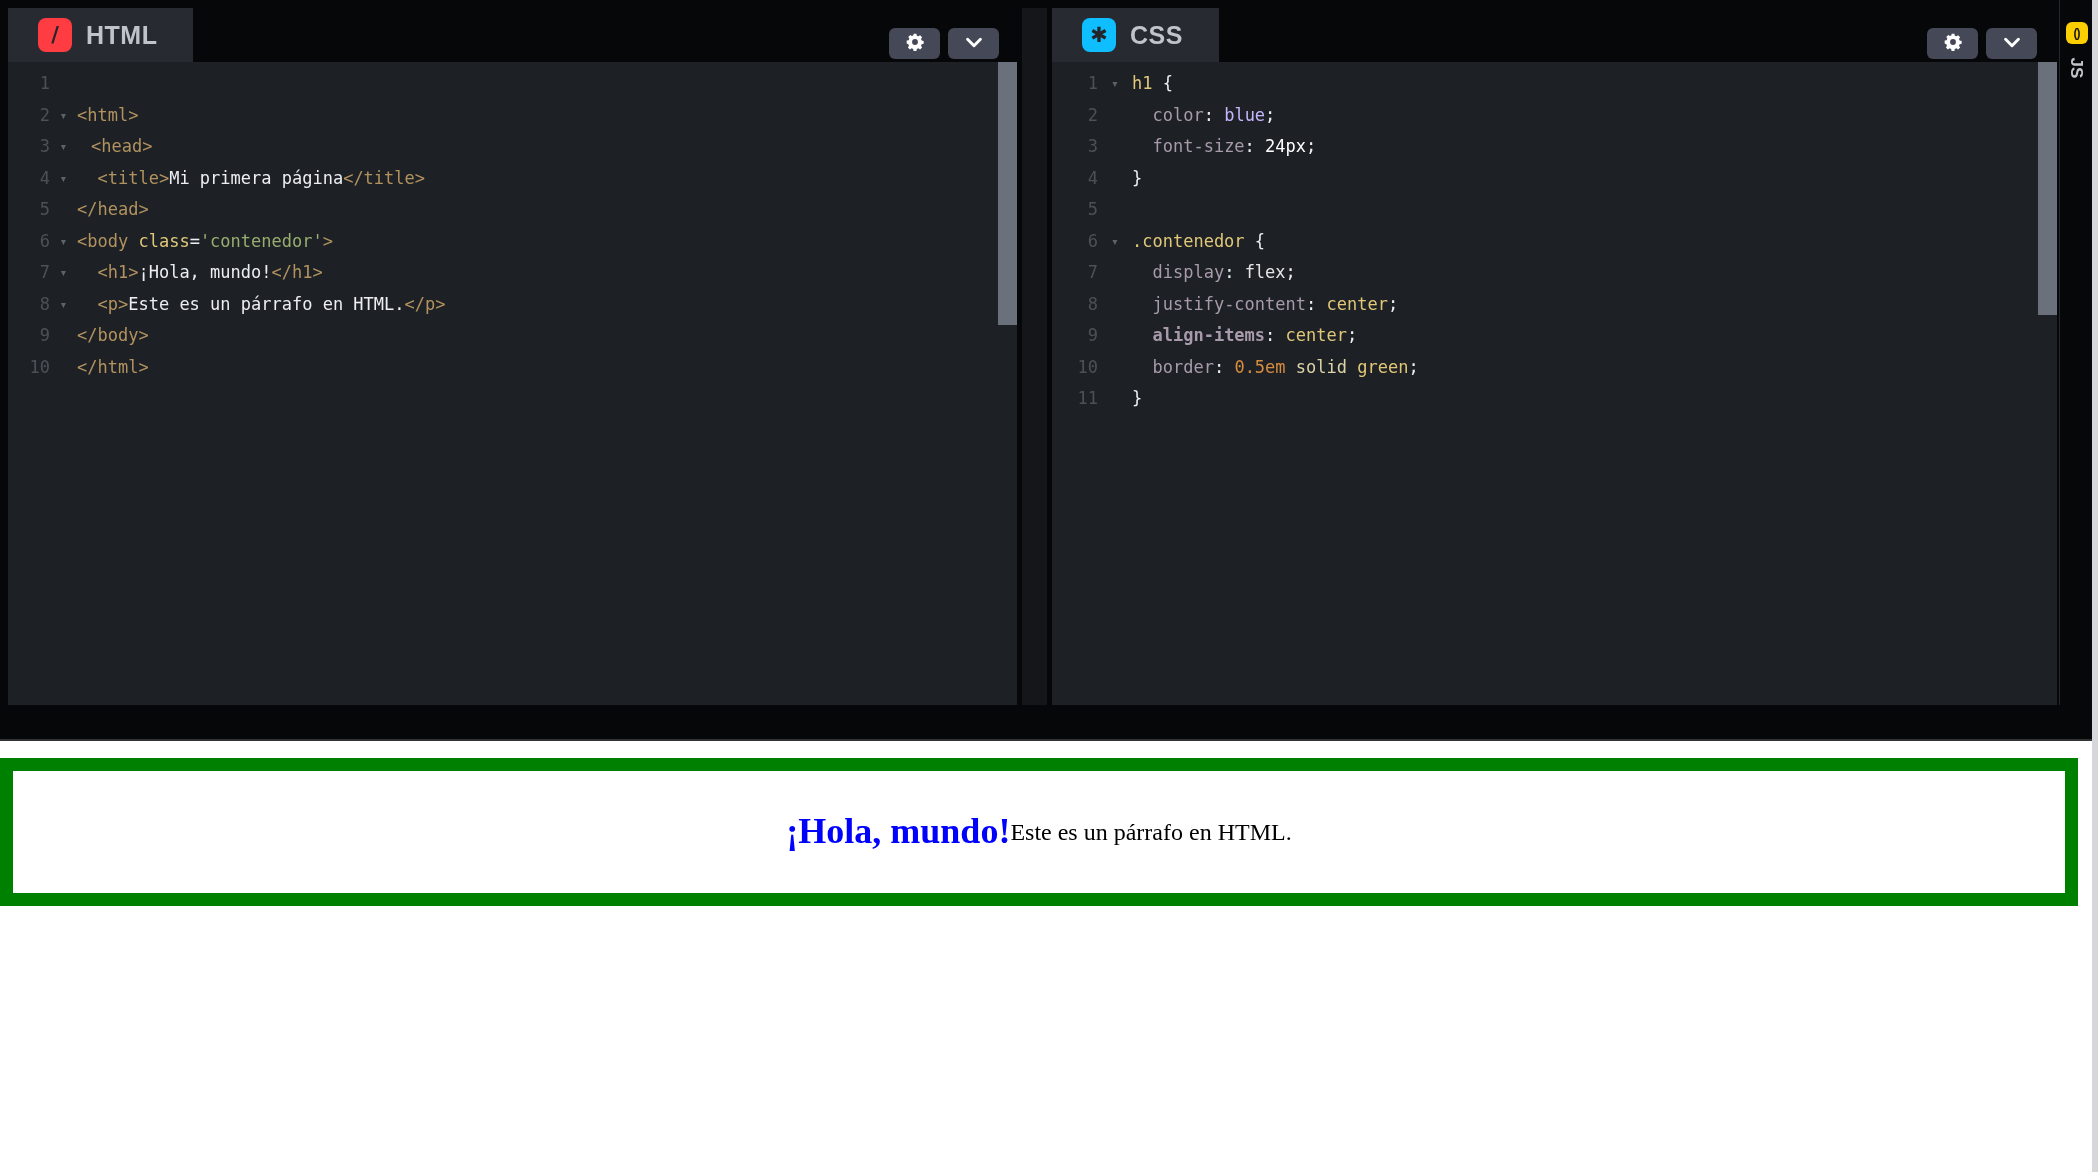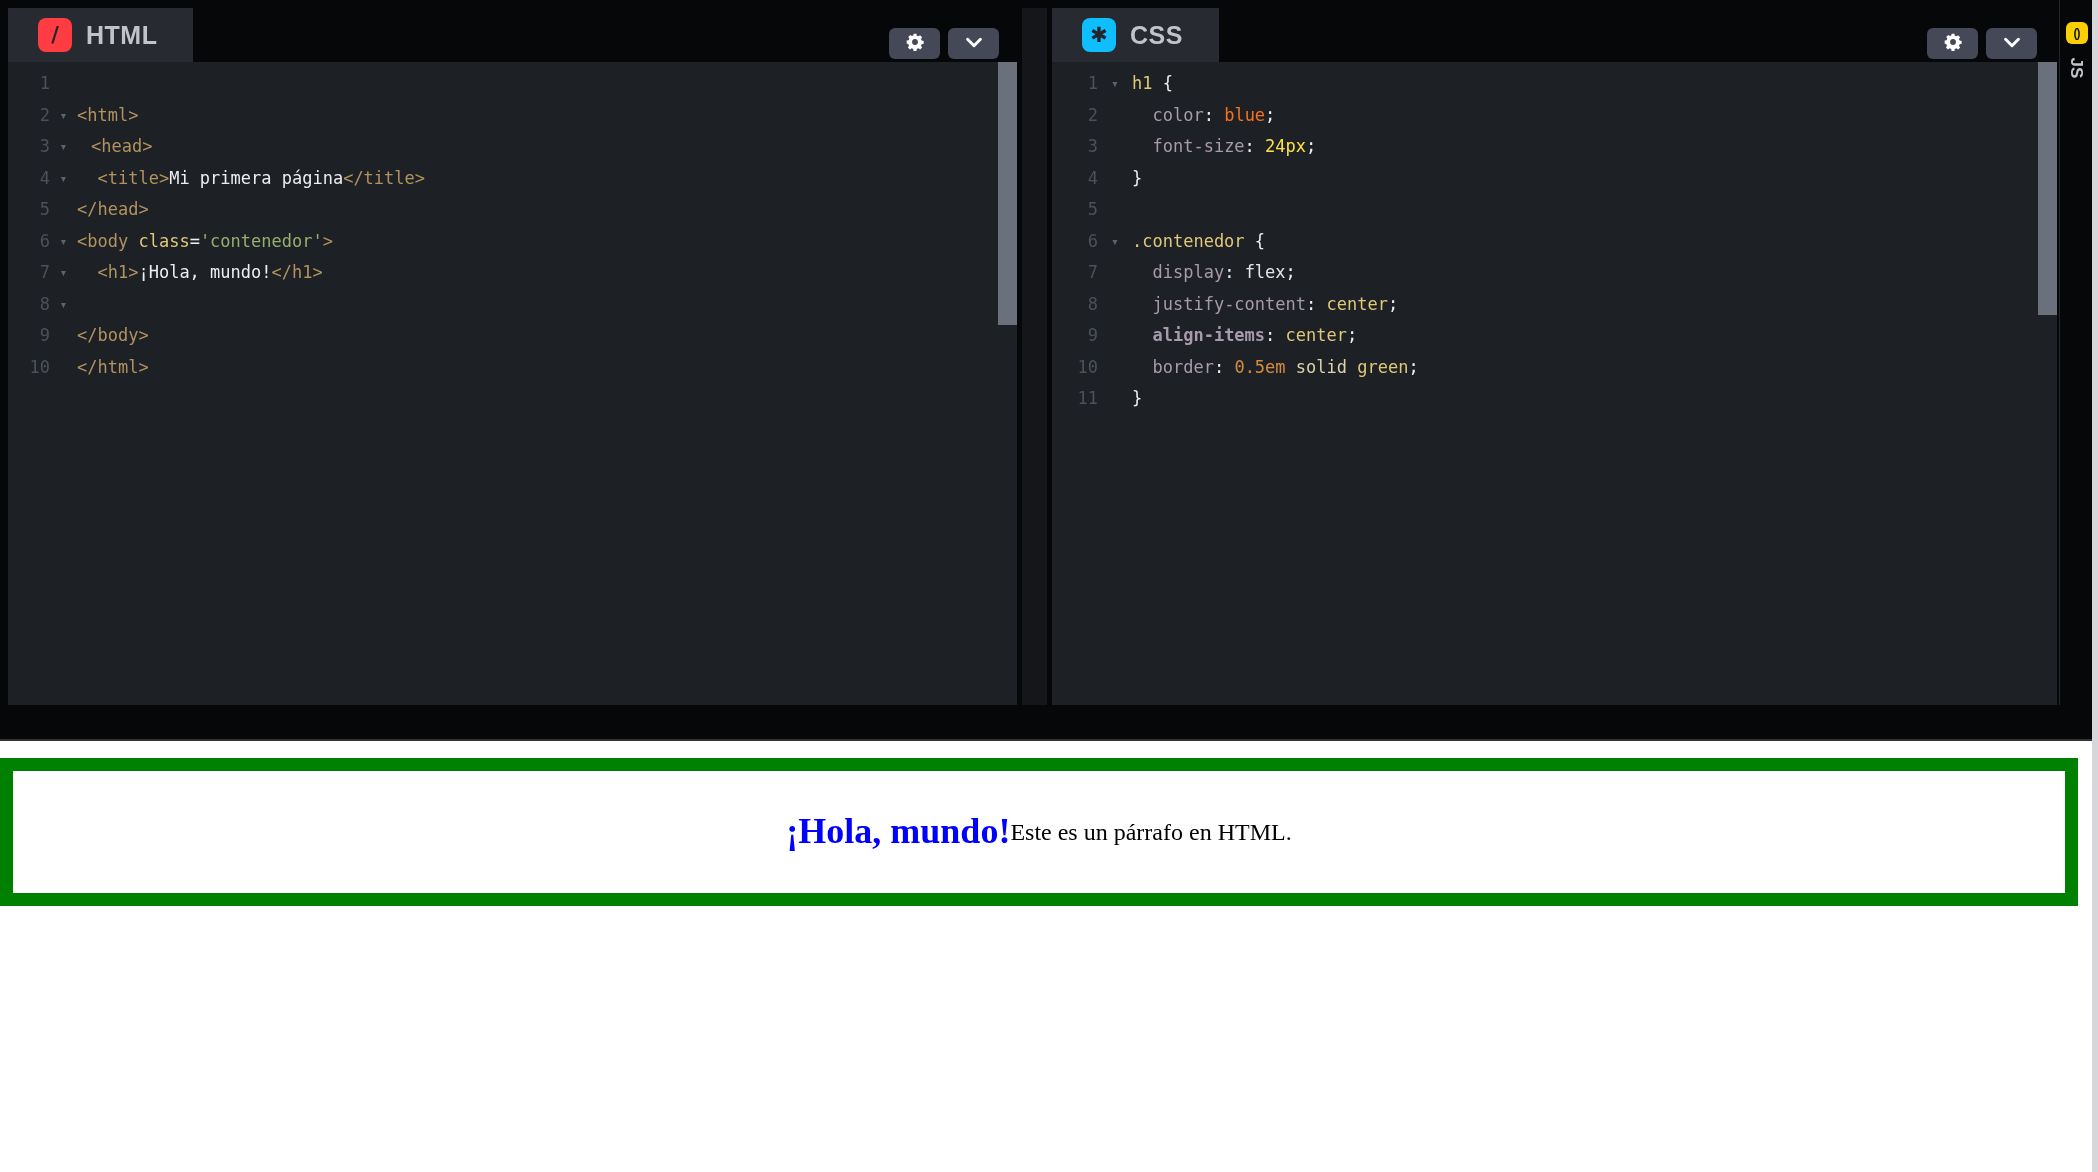--- a/index.html
+++ b/index.html
@@ -98,21 +98,21 @@
       </div>
       <div class="editor">
         <div class="code">
             <div class="cm-line"><span class="cm-ln">1</span><span class="cm-fold"></span><span class="cm-code"></span></div>
             <div class="cm-line"><span class="cm-ln">2</span><span class="cm-fold">▾</span><span class="cm-code"><span style="color: rgb(178, 146, 94);">&lt;html&gt;</span></span></div>
             <div class="cm-line"><span class="cm-ln">3</span><span class="cm-fold">▾</span><span class="cm-code"><span style="color: rgb(178, 146, 94); margin-left: 14px;">&lt;head&gt;</span></span></div>
             <div class="cm-line"><span class="cm-ln">4</span><span class="cm-fold">▾</span><span class="cm-code"><span style="color: rgb(236, 238, 241);">  </span><span style="color: rgb(178, 146, 94);">&lt;title&gt;</span><span style="color: rgb(236, 238, 241);">Mi primera página</span><span style="color: rgb(178, 146, 94);">&lt;/title&gt;</span></span></div>
             <div class="cm-line"><span class="cm-ln">5</span><span class="cm-fold"></span><span class="cm-code"><span style="color: rgb(178, 146, 94);">&lt;/head&gt;</span></span></div>
             <div class="cm-line"><span class="cm-ln">6</span><span class="cm-fold">▾</span><span class="cm-code"><span style="color: rgb(178, 146, 94);">&lt;body</span><span style="color: rgb(236, 238, 241);"> </span><span style="color: rgb(225, 200, 120);">class</span><span style="color: rgb(236, 238, 241);">=</span><span style="color: rgb(152, 173, 110);">'contenedor'</span><span style="color: rgb(178, 146, 94);">&gt;</span></span></div>
             <div class="cm-line"><span class="cm-ln">7</span><span class="cm-fold">▾</span><span class="cm-code"><span style="color: rgb(236, 238, 241);">  </span><span style="color: rgb(178, 146, 94);">&lt;h1&gt;</span><span style="color: rgb(236, 238, 241);">¡Hola, mundo!</span><span style="color: rgb(178, 146, 94);">&lt;/h1&gt;</span></span></div>
-            <div class="cm-line"><span class="cm-ln">8</span><span class="cm-fold">▾</span></div>
+            <div class="cm-line"><span class="cm-ln">8</span><span class="cm-fold">▾</span><span class="cm-code"><span style="color: rgb(236, 238, 241);">  </span><span style="color: rgb(178, 146, 94);">&lt;p&gt;</span><span style="color: rgb(236, 238, 241);">Este es un párrafo en HTML.</span><span style="color: rgb(178, 146, 94);">&lt;/p&gt;</span></span></div>
             <div class="cm-line"><span class="cm-ln">9</span><span class="cm-fold"></span><span class="cm-code"><span style="color: rgb(178, 146, 94);">&lt;/body&gt;</span></span></div>
             <div class="cm-line"><span class="cm-ln">10</span><span class="cm-fold"></span><span class="cm-code"><span style="color: rgb(178, 146, 94);">&lt;/html&gt;</span></span></div>
           </div>
         <div class="scroll-thumb"></div>
       </div>
     </div>
 
     <div class="panel panel-css">
       <div class="panel-header">
         <div class="tab">
@@ -132,22 +132,22 @@
               <svg width="22" height="22" viewBox="0 0 24 24">
                   <path d="M5 9l7 7 7-7" fill="none" stroke="#fff" stroke-width="3.2" stroke-linecap="round" stroke-linejoin="round"></path>
                 </svg>
             </span>
           </button>
         </div>
       </div>
       <div class="editor">
         <div class="code">
             <div class="cm-line"><span class="cm-ln">1</span><span class="cm-fold">▾</span><span class="cm-code"><span style="color: rgb(225, 200, 120);">h1</span><span style="color: rgb(236, 238, 241);"> {</span></span></div>
-            <div class="cm-line"><span class="cm-ln">2</span><span class="cm-fold"></span><span class="cm-code"><span style="color: rgb(236, 238, 241);">  </span><span style="color: rgb(168, 154, 171);">color</span><span style="color: rgb(236, 238, 241);">: </span><span style="color: #f97316;">blue</span><span style="color: rgb(236, 238, 241);">;</span></span></div>
-            <div class="cm-line"><span class="cm-ln">3</span><span class="cm-fold"></span><span class="cm-code"><span style="color: rgb(236, 238, 241);">  </span><span style="color: rgb(168, 154, 171);">font-size</span><span style="color: rgb(236, 238, 241);">: </span><span style="color: #fde047;">24px</span><span style="color: rgb(236, 238, 241);">;</span></span></div>
+            <div class="cm-line"><span class="cm-ln">2</span><span class="cm-fold"></span><span class="cm-code"><span style="color: rgb(236, 238, 241);">  </span><span style="color: rgb(168, 154, 171);">color</span><span style="color: rgb(236, 238, 241);">: </span><span style="color: #c4b5fd;">blue</span><span style="color: rgb(236, 238, 241);">;</span></span></div>
+            <div class="cm-line"><span class="cm-ln">3</span><span class="cm-fold"></span><span class="cm-code"><span style="color: rgb(236, 238, 241);">  </span><span style="color: rgb(168, 154, 171);">font-size</span><span style="color: rgb(236, 238, 241);">: </span><span style="color: #ffffff;">24px</span><span style="color: rgb(236, 238, 241);">;</span></span></div>
             <div class="cm-line"><span class="cm-ln">4</span><span class="cm-fold"></span><span class="cm-code"><span style="color: rgb(236, 238, 241);">}</span></span></div>
             <div class="cm-line"><span class="cm-ln">5</span><span class="cm-fold"></span><span class="cm-code"></span></div>
             <div class="cm-line"><span class="cm-ln">6</span><span class="cm-fold">▾</span><span class="cm-code"><span style="color: rgb(225, 200, 120); margin-top: 8px;">.contenedor</span><span style="color: rgb(236, 238, 241);"> {</span></span></div>
             <div class="cm-line"><span class="cm-ln">7</span><span class="cm-fold"></span><span class="cm-code"><span style="color: rgb(236, 238, 241);">  </span><span style="color: rgb(168, 154, 171);">display</span><span style="color: rgb(236, 238, 241);">: </span><span style="color: #e5e5e5;">flex</span><span style="color: rgb(236, 238, 241);">;</span></span></div>
             <div class="cm-line"><span class="cm-ln">8</span><span class="cm-fold"></span><span class="cm-code"><span style="color: rgb(236, 238, 241);">  </span><span style="color: rgb(168, 154, 171);">justify-content</span><span style="color: rgb(236, 238, 241);">: </span><span style="color: rgb(225, 200, 120);">center</span><span style="color: rgb(236, 238, 241);">;</span></span></div>
             <div class="cm-line"><span class="cm-ln">9</span><span class="cm-fold"></span><span class="cm-code"><span style="color: rgb(236, 238, 241);">  </span><span style="color: rgb(168, 154, 171); font-weight: bold;">align-items</span><span style="color: rgb(236, 238, 241);">: </span><span style="color: rgb(225, 200, 120);">center</span><span style="color: rgb(236, 238, 241);">;</span></span></div>
             <div class="cm-line"><span class="cm-ln">10</span><span class="cm-fold"></span><span class="cm-code"><span style="color: rgb(236, 238, 241);">  </span><span style="color: rgb(168, 154, 171);">border</span><span style="color: rgb(236, 238, 241);">: </span><span style="color: rgb(215, 140, 62);">0.5em</span><span style="color: rgb(236, 238, 241);"> </span><span style="color: rgb(220, 211, 167);">solid</span><span style="color: rgb(236, 238, 241);"> </span><span style="color: rgb(225, 200, 120);">green</span><span style="color: rgb(236, 238, 241);">;</span></span></div>
             <div class="cm-line"><span class="cm-ln">11</span><span class="cm-fold"></span><span class="cm-code"><span style="color: rgb(236, 238, 241);">}</span></span></div>
           </div>
         <div class="scroll-thumb"></div>

